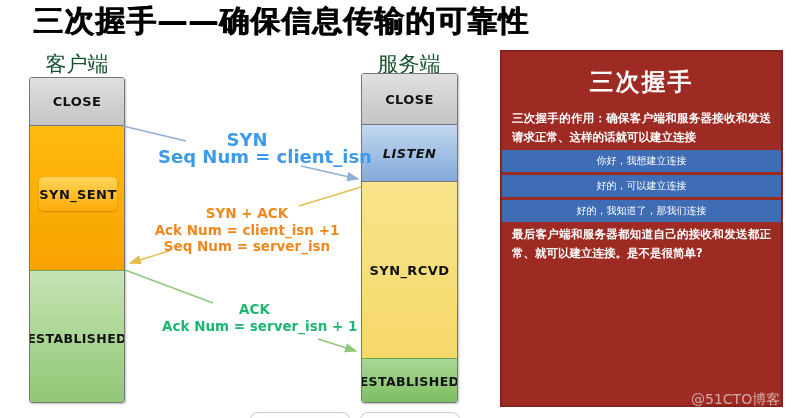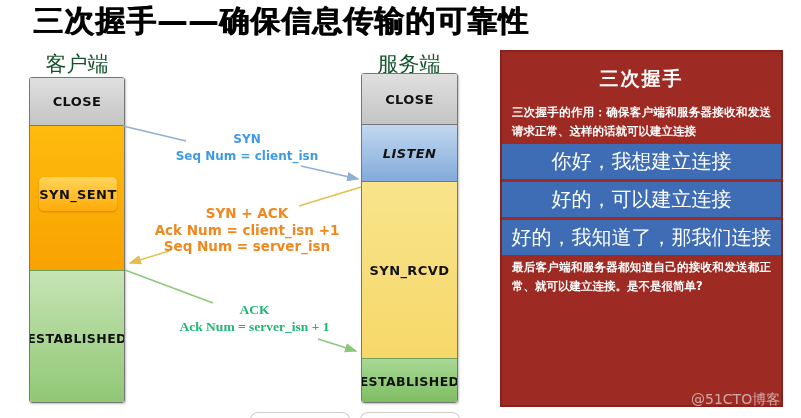--- a/index.html
+++ b/index.html
@@ -34,31 +34,31 @@
     background:linear-gradient(180deg,#ffd45a,#ffab07); box-shadow:0 1px 2px rgba(120,70,0,0.35);
     display:flex; align-items:center; justify-content:center; }
 
   .est-c { font-size:12.5px; }
   .est-s { font-size:12.5px; }
 
   svg.arrows { position:absolute; left:0; top:0; width:500px; height:418px; pointer-events:none; }
 
   .msg { position:absolute; text-align:center; font-weight:bold; }
   .msg div { white-space:nowrap; }
-  .msg-syn    { left:158px; top:131px; width:178px; font-size:12px; line-height:17px; color:#3e9ae8; }
+  .msg-syn    { left:158px; top:131px; width:178px; font-size:18px; line-height:17px; color:#3e9ae8; }
   .msg-synack { left:148px; top:205px; width:198px; font-size:13.5px; line-height:16.5px; color:#f0881e; }
-  .msg-ack    { left:162px; top:301px; width:185px; font-size:13.5px; line-height:17px; color:#1fb673;font-family:Liberation Serif, serif; }
+  .msg-ack    { left:162px; top:301px; width:185px; font-size:13.5px; line-height:17px; color:#1fb673; }
 
   .panel { position:absolute; left:500px; top:50px; width:283px; height:357px;
     background:#9e2b23; border:2px solid #87231c; overflow:hidden; }
-  .panel-title { margin:14px 0 11px; text-align:center; color:#fff; font-size:19px; font-weight:bold;
+  .panel-title { margin:14px 0 11px; text-align:center; color:#fff; font-size:24px; font-weight:bold;
     letter-spacing:2px; }
   .panel-p { margin:2px 0; padding:0 10px; color:#fff; font-size:11.5px; font-weight:bold;
     line-height:19px; text-align:justify; }
-  .dialog-bar { margin:3px 0; padding:4px 4px; background:#3e6db5; color:#fff; font-size:20px;
+  .dialog-bar { margin:3px 0; padding:4px 4px; background:#3e6db5; color:#fff; font-size:10px;
     text-align:center; }
 
   .wm { position:absolute; font-size:14px; color:rgba(195,195,195,0.9); white-space:nowrap; }
   .wm-zhihu { left:338px; top:378px; }
   .wm-cto { left:691px; top:391px; font-size:14px; color:rgba(228,221,221,0.7); }
 
   .cut-box { position:absolute; top:412px; height:10px; width:100px; background:#fdfdfd;
     border:1.5px solid #cfcfcf; border-bottom:none; border-radius:8px 8px 0 0; }
   .cut-1 { left:250px; }
   .cut-2 { left:360px; }

